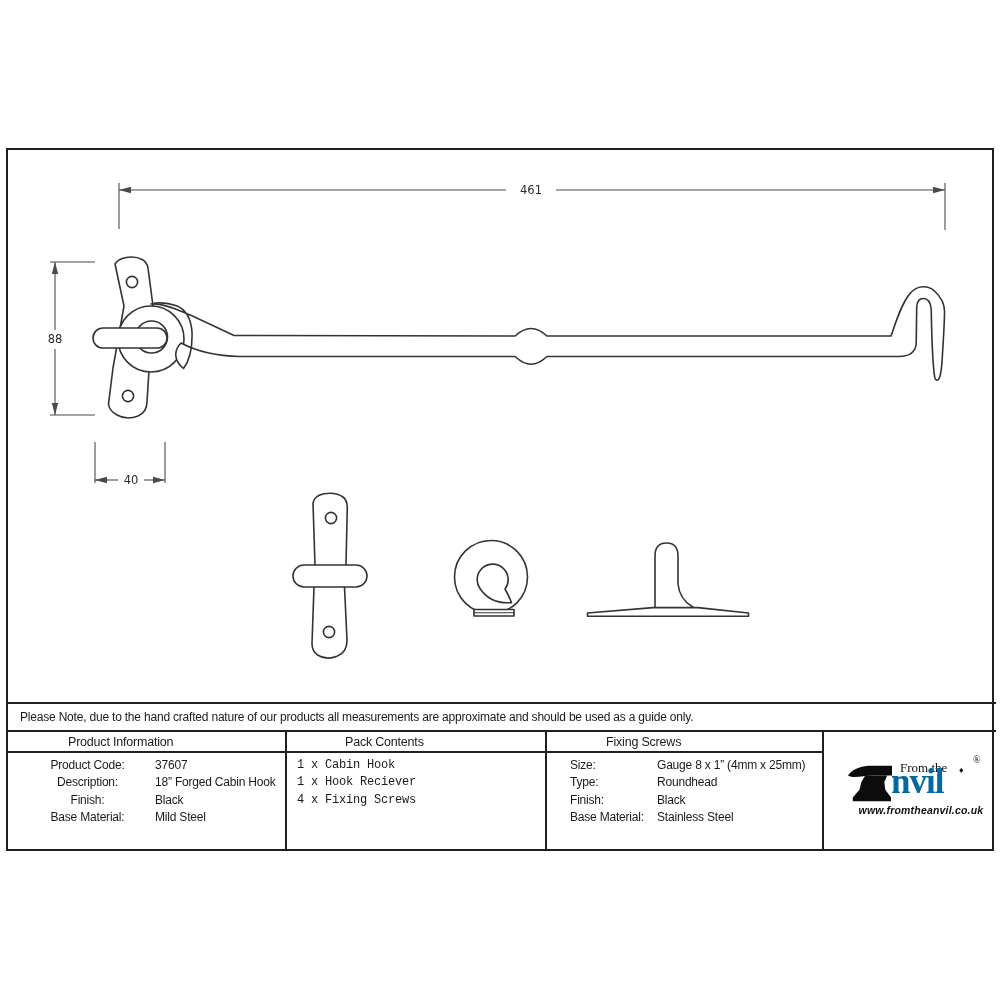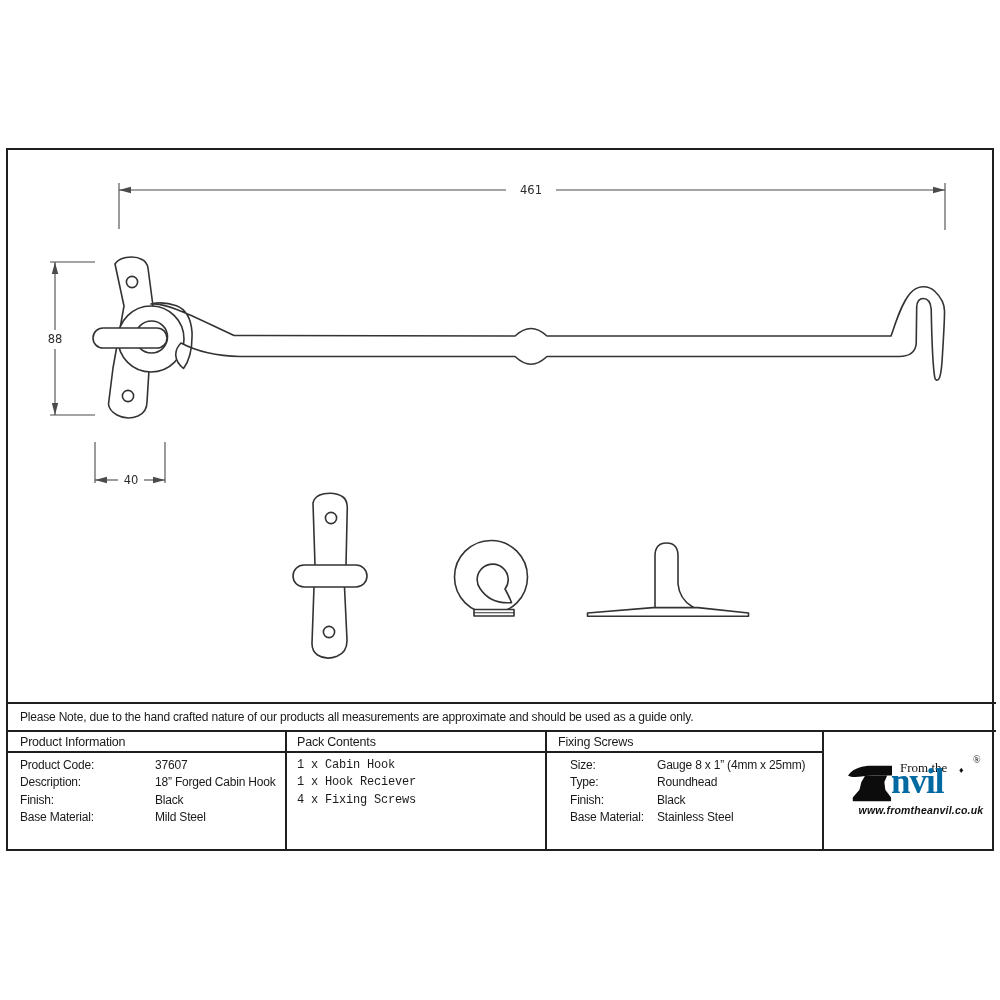--- a/index.html
+++ b/index.html
@@ -2,24 +2,24 @@
 <html><head>
 <meta charset="utf-8">
 <style>
   html,body{margin:0;padding:0;background:#fff;}
   .page{position:relative;width:1000px;height:1000px;background:#ffffff;
         font-family:"Liberation Sans",sans-serif;color:#1a1a1a;overflow:hidden;}
   .bline{position:absolute;background:#1f1f1f;}
   .frame{position:absolute;left:6px;top:148px;width:988px;height:703px;
          border:2px solid #1f1f1f;box-sizing:border-box;}
   .note-text{position:absolute;left:20px;top:710px;font-size:12px;letter-spacing:-0.2px;}
-  .hdr{position:absolute;font-size:12.5px;letter-spacing:-0.2px;}
+  .hdr{position:absolute;font-size:12.5px;letter-spacing:-0.2px;margin-left:48px;}
   .cellcol{position:absolute;font-size:12px;letter-spacing:-0.2px;line-height:17.3px;}
   .lbl{display:inline-block;}
-  .lbl.w1{width:135px;}
+  .lbl.w1{width:135px;text-align:center;}
   .lbl.w3{width:87px;margin-left:12px;}
   .drawing-svg{position:absolute;left:6px;top:148px;}
   
   .logo{position:absolute;left:846px;top:752px;width:150px;height:64px;}
   .logo .fromthe{position:absolute;left:54px;top:8px;font-family:"Liberation Serif",serif;
                  font-size:13px;color:#111;}
   .logo .diamond{position:absolute;left:113px;top:13px;font-size:9px;color:#111;}
   .logo .reg{position:absolute;left:127px;top:2px;font-family:"Liberation Serif",serif;
              font-size:10px;color:#111;}
   .logo .nvil{position:absolute;left:45px;top:12px;font-family:"Liberation Serif",serif;

